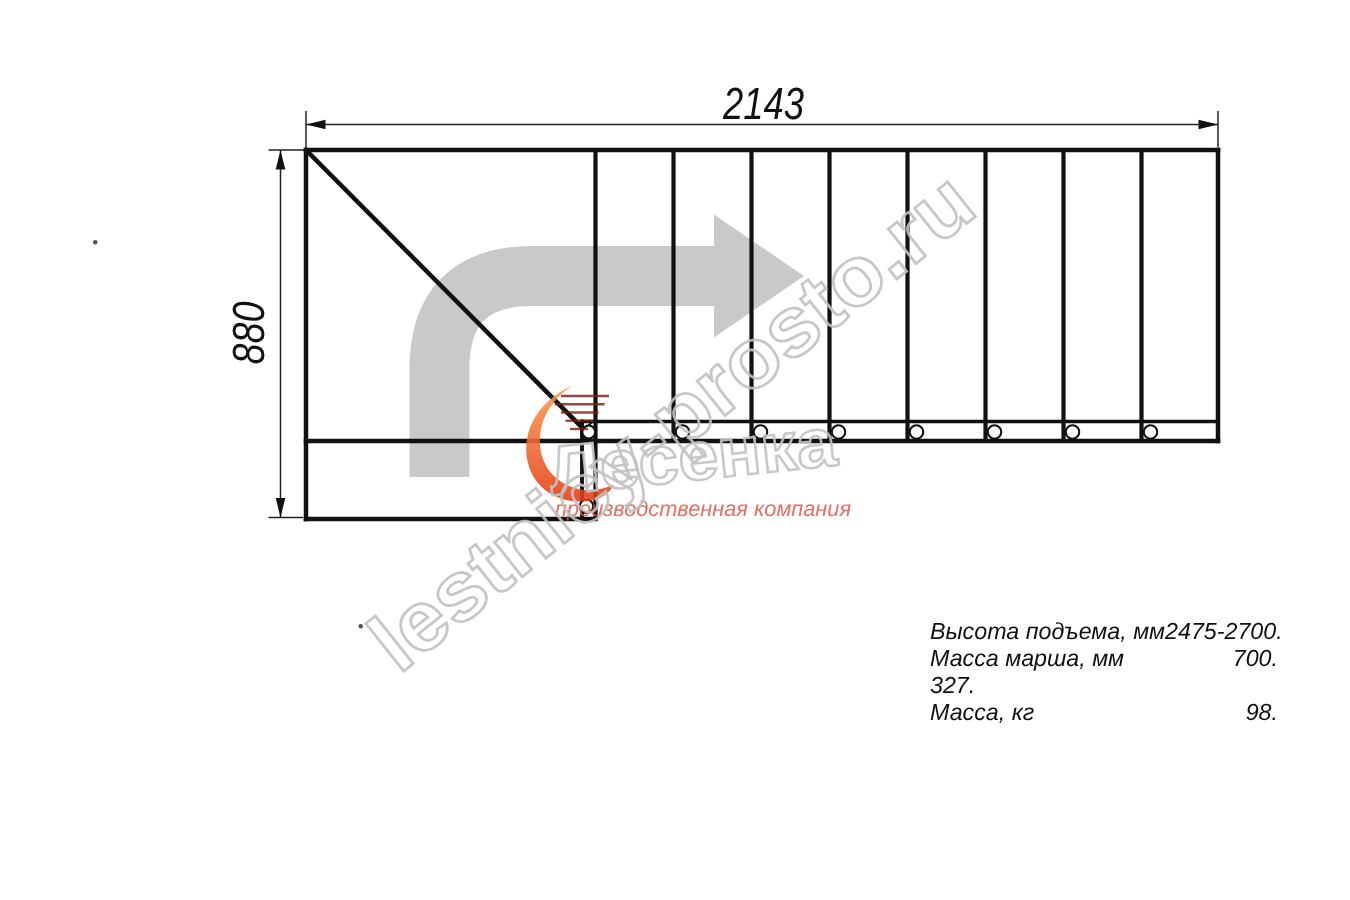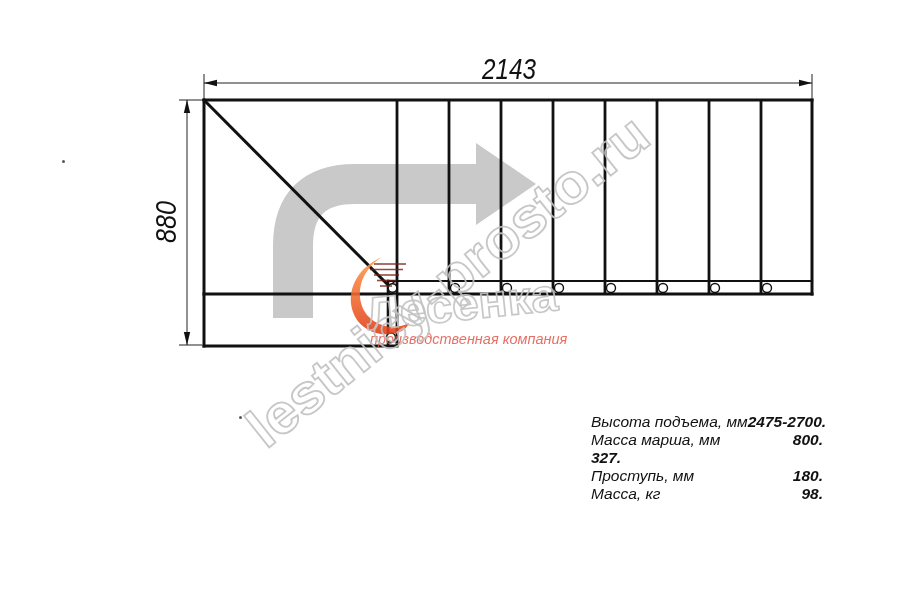--- a/index.html
+++ b/index.html
@@ -1,23 +1,23 @@
 <!DOCTYPE html>
 <html><head>
 <meta charset="utf-8">
 <style>
   html,body{margin:0;padding:0;background:#fff;}
   .canvas{position:relative;width:900px;height:600px;background:#fff;overflow:hidden;
           font-family:"Liberation Sans",sans-serif;}
   .plan-svg{position:absolute;left:0;top:0;}
-  .specs{position:absolute;left:591px;top:413px;width:232px;
+  .specs{position:absolute;left:620px;top:413px;width:232px;
          font-style:italic;font-size:15.5px;line-height:18px;color:#111;}
   .spec-row{display:flex;justify-content:space-between;white-space:nowrap;}
   .spec-label{text-align:left;}
-  .spec-value{text-align:right;font-weight:bold;}
+  .spec-value{text-align:right;}
   .speck{position:absolute;width:3px;height:3px;border-radius:50%;background:#555;}
   .speck.s1{left:62px;top:160px;}
   .speck.s2{left:239px;top:416px;}
 </style>
 </head>
 <body>
 
 <div class="canvas">
 
   <svg class="plan-svg" width="900" height="600" viewBox="0 0 900 600">
@@ -110,28 +110,24 @@
     <text transform="translate(368,330) rotate(-6)" font-size="46" font-weight="bold" fill="none" stroke="#c3c3c3" stroke-width="1.7" opacity="0.9" textLength="192" lengthAdjust="spacingAndGlyphs">Лесенка</text>
   </svg>
 
   <div class="specs">
     <div class="spec-row">
       <span class="spec-label">Высота подъема, мм</span>
       <span class="spec-value">2475-2700.</span>
     </div>
     <div class="spec-row">
       <span class="spec-label">Масса марша, мм</span>
-      <span class="spec-value">800.</span>
+      <span class="spec-value">700.</span>
     </div>
     <div class="spec-row">
       <span class="spec-value">327.</span>
-    </div>
-    <div class="spec-row">
-      <span class="spec-label">Проступь, мм</span>
-      <span class="spec-value">180.</span>
     </div>
     <div class="spec-row">
       <span class="spec-label">Масса, кг</span>
       <span class="spec-value">98.</span>
     </div>
   </div>
 
   <div class="speck s1"></div>
   <div class="speck s2"></div>
 </div>

